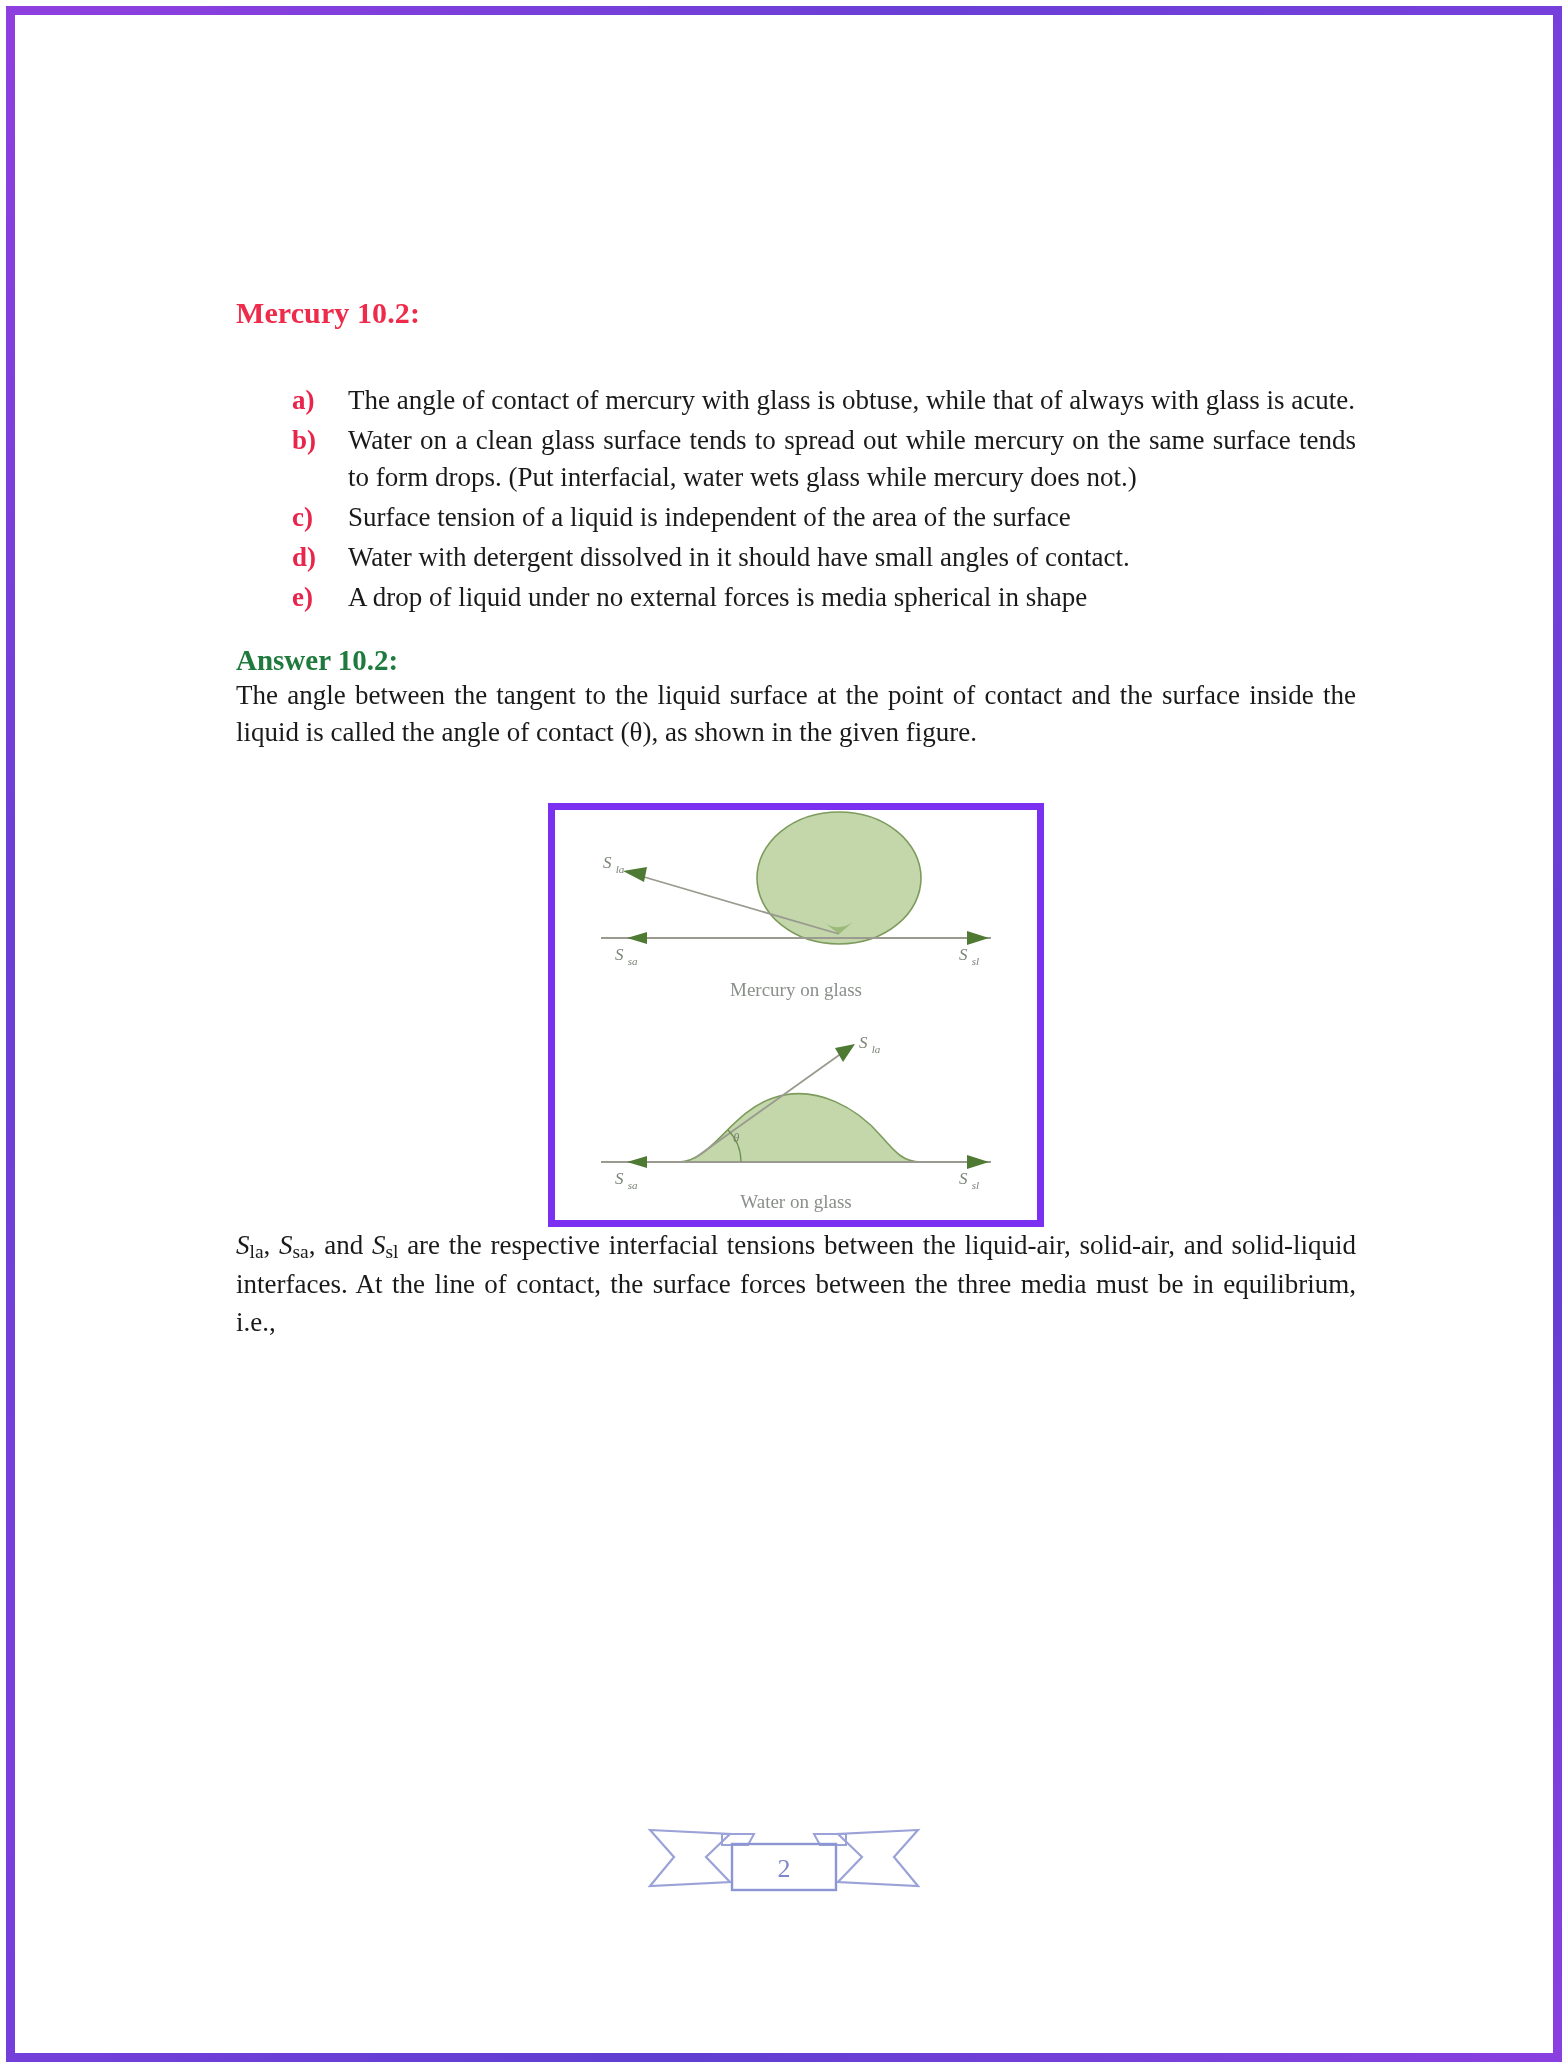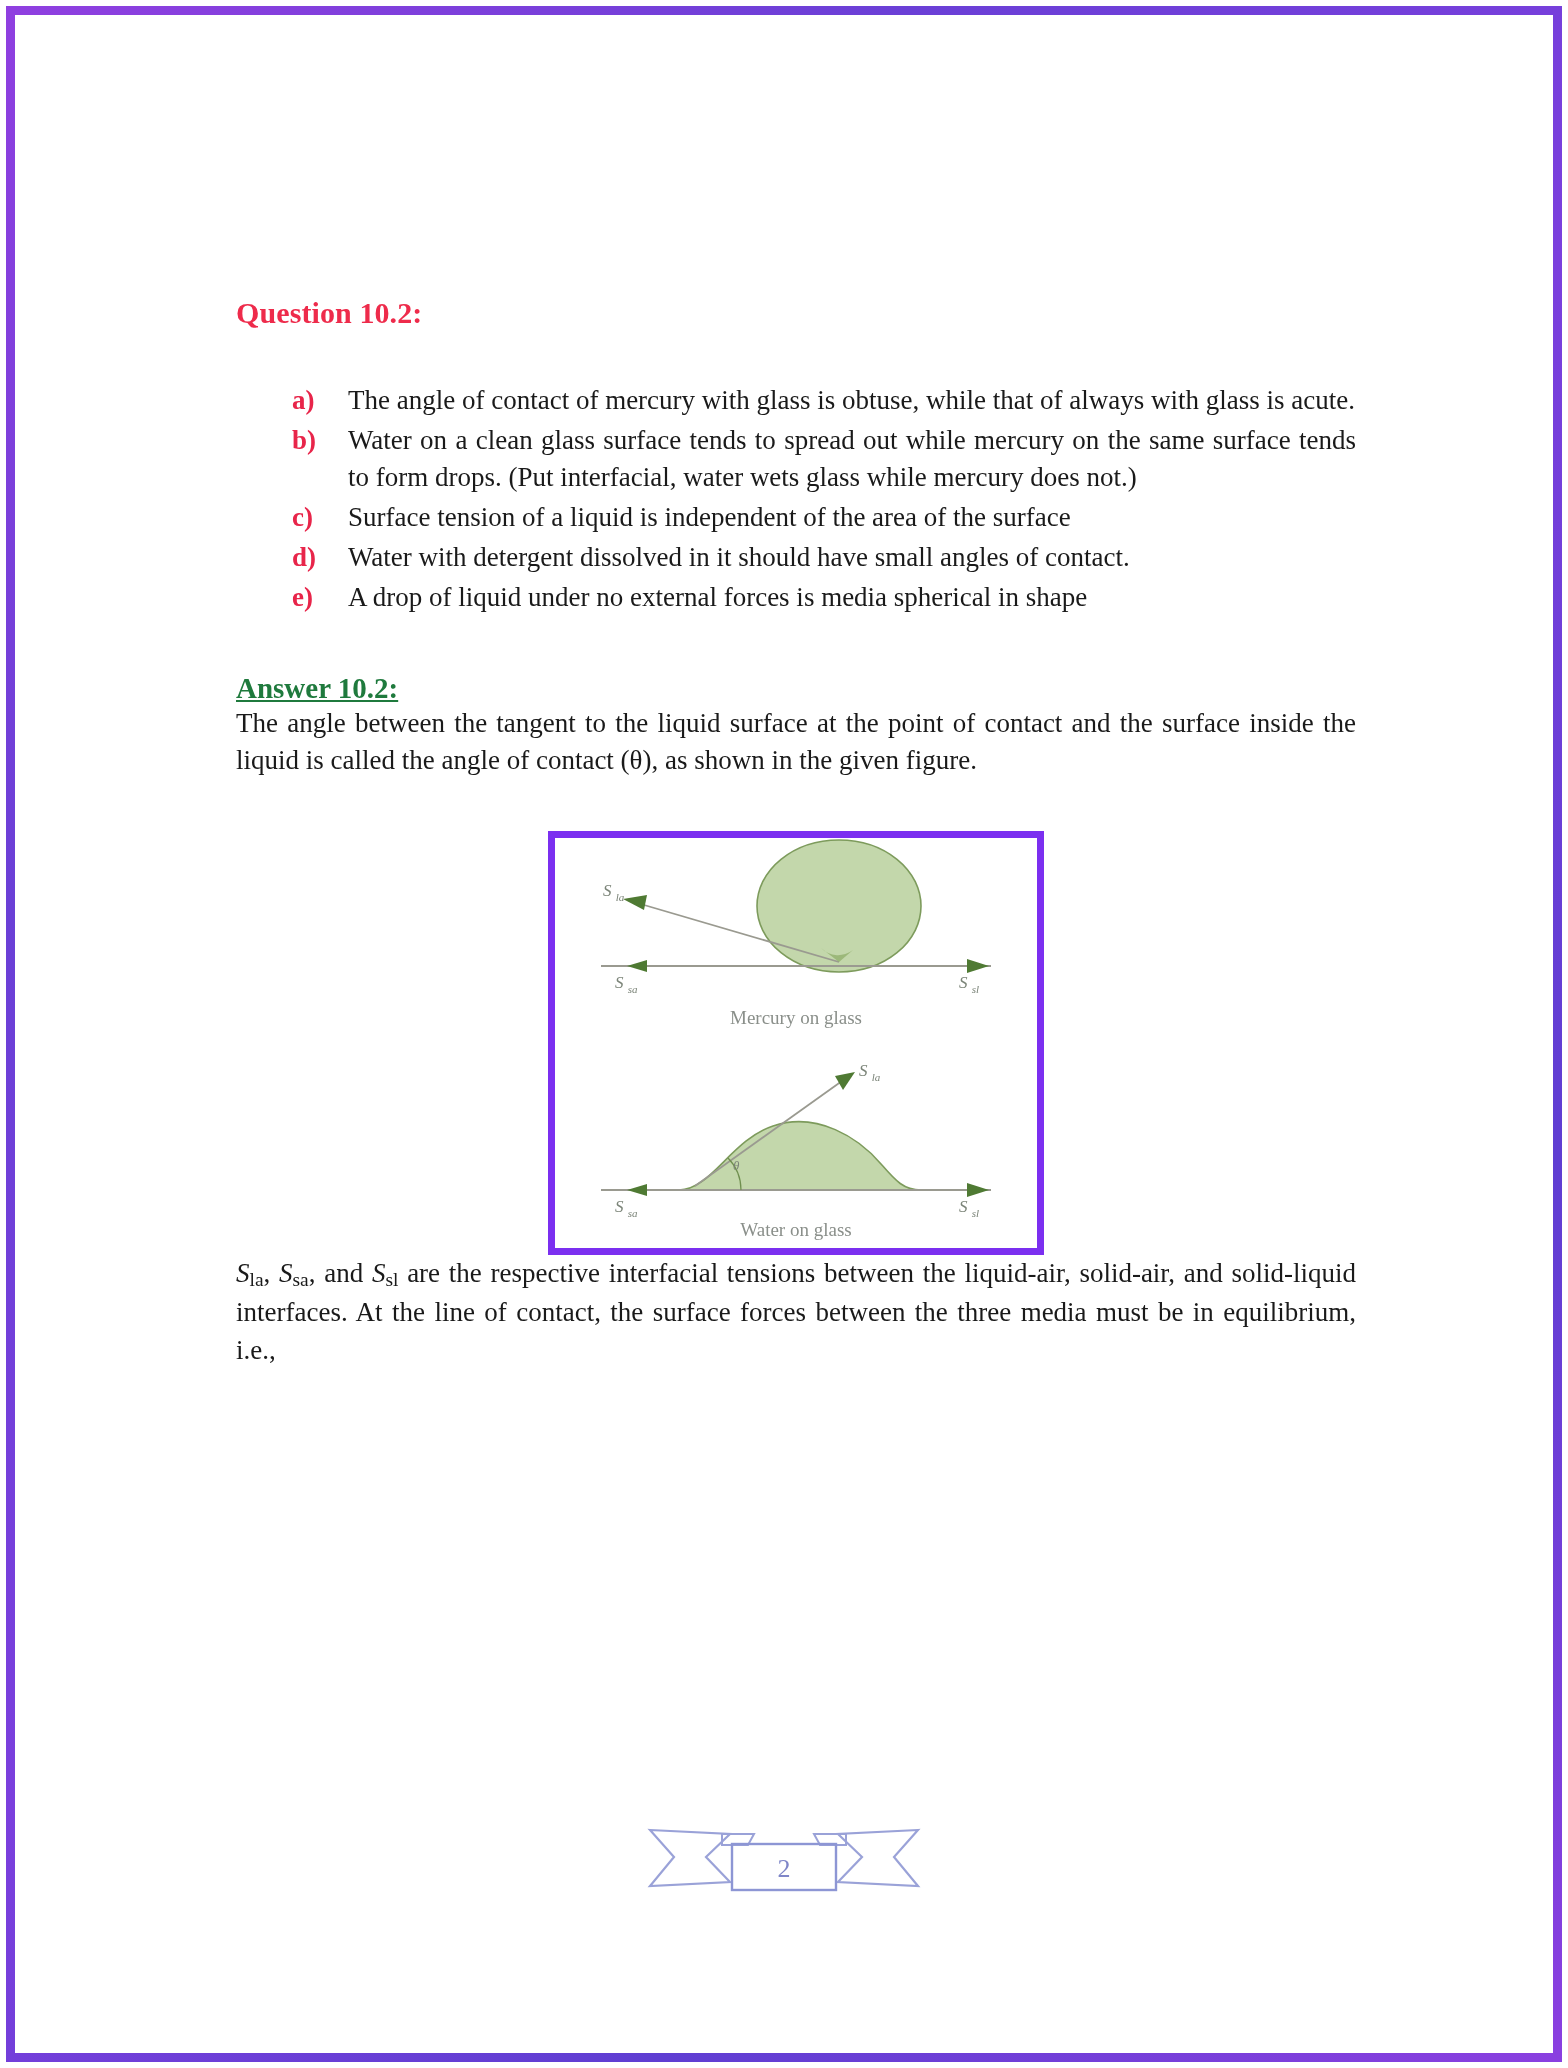--- a/index.html
+++ b/index.html
@@ -51,22 +51,21 @@
     font-size: 30px;
     font-weight: bold;
     color: #ee2b4b;
     margin: 0 0 52px 0;
     letter-spacing: 0.1px;
   }
   h2.a-heading {
     font-size: 29px;
     font-weight: bold;
     color: #1f7a3d;
-    margin: 56px 0 0 0;
-    text-decoration: underline;
+    margin: 28px 0 0 0;
   }
   p.body-text {
     font-size: 27px;
     line-height: 1.38;
     color: #1a1a1a;
     margin: 0;
     text-align: justify;
   }
   .explain-line {
     margin-bottom: 34px;
@@ -164,21 +163,21 @@
 <body>
 
 <div class="page">
 
   <div class="page-frame">
     <div class="page-frame-inner"></div>
   </div>
 
   <div class="content">
 
-    <h1 class="q-heading">Question 10.2:</h1>
+    <h1 class="q-heading">Mercury 10.2:</h1>
 
 
     <ol class="reason-list">
       <li>
         <span class="marker">a)</span>
         <span>The angle of contact of mercury with glass is obtuse, while that of always with glass is acute.</span>
       </li>
       <li>
         <span class="marker">b)</span>
         <span>Water on a clean glass surface tends to spread out while mercury on the same surface tends to form drops. (Put interfacial, water wets glass while mercury does not.)</span>

